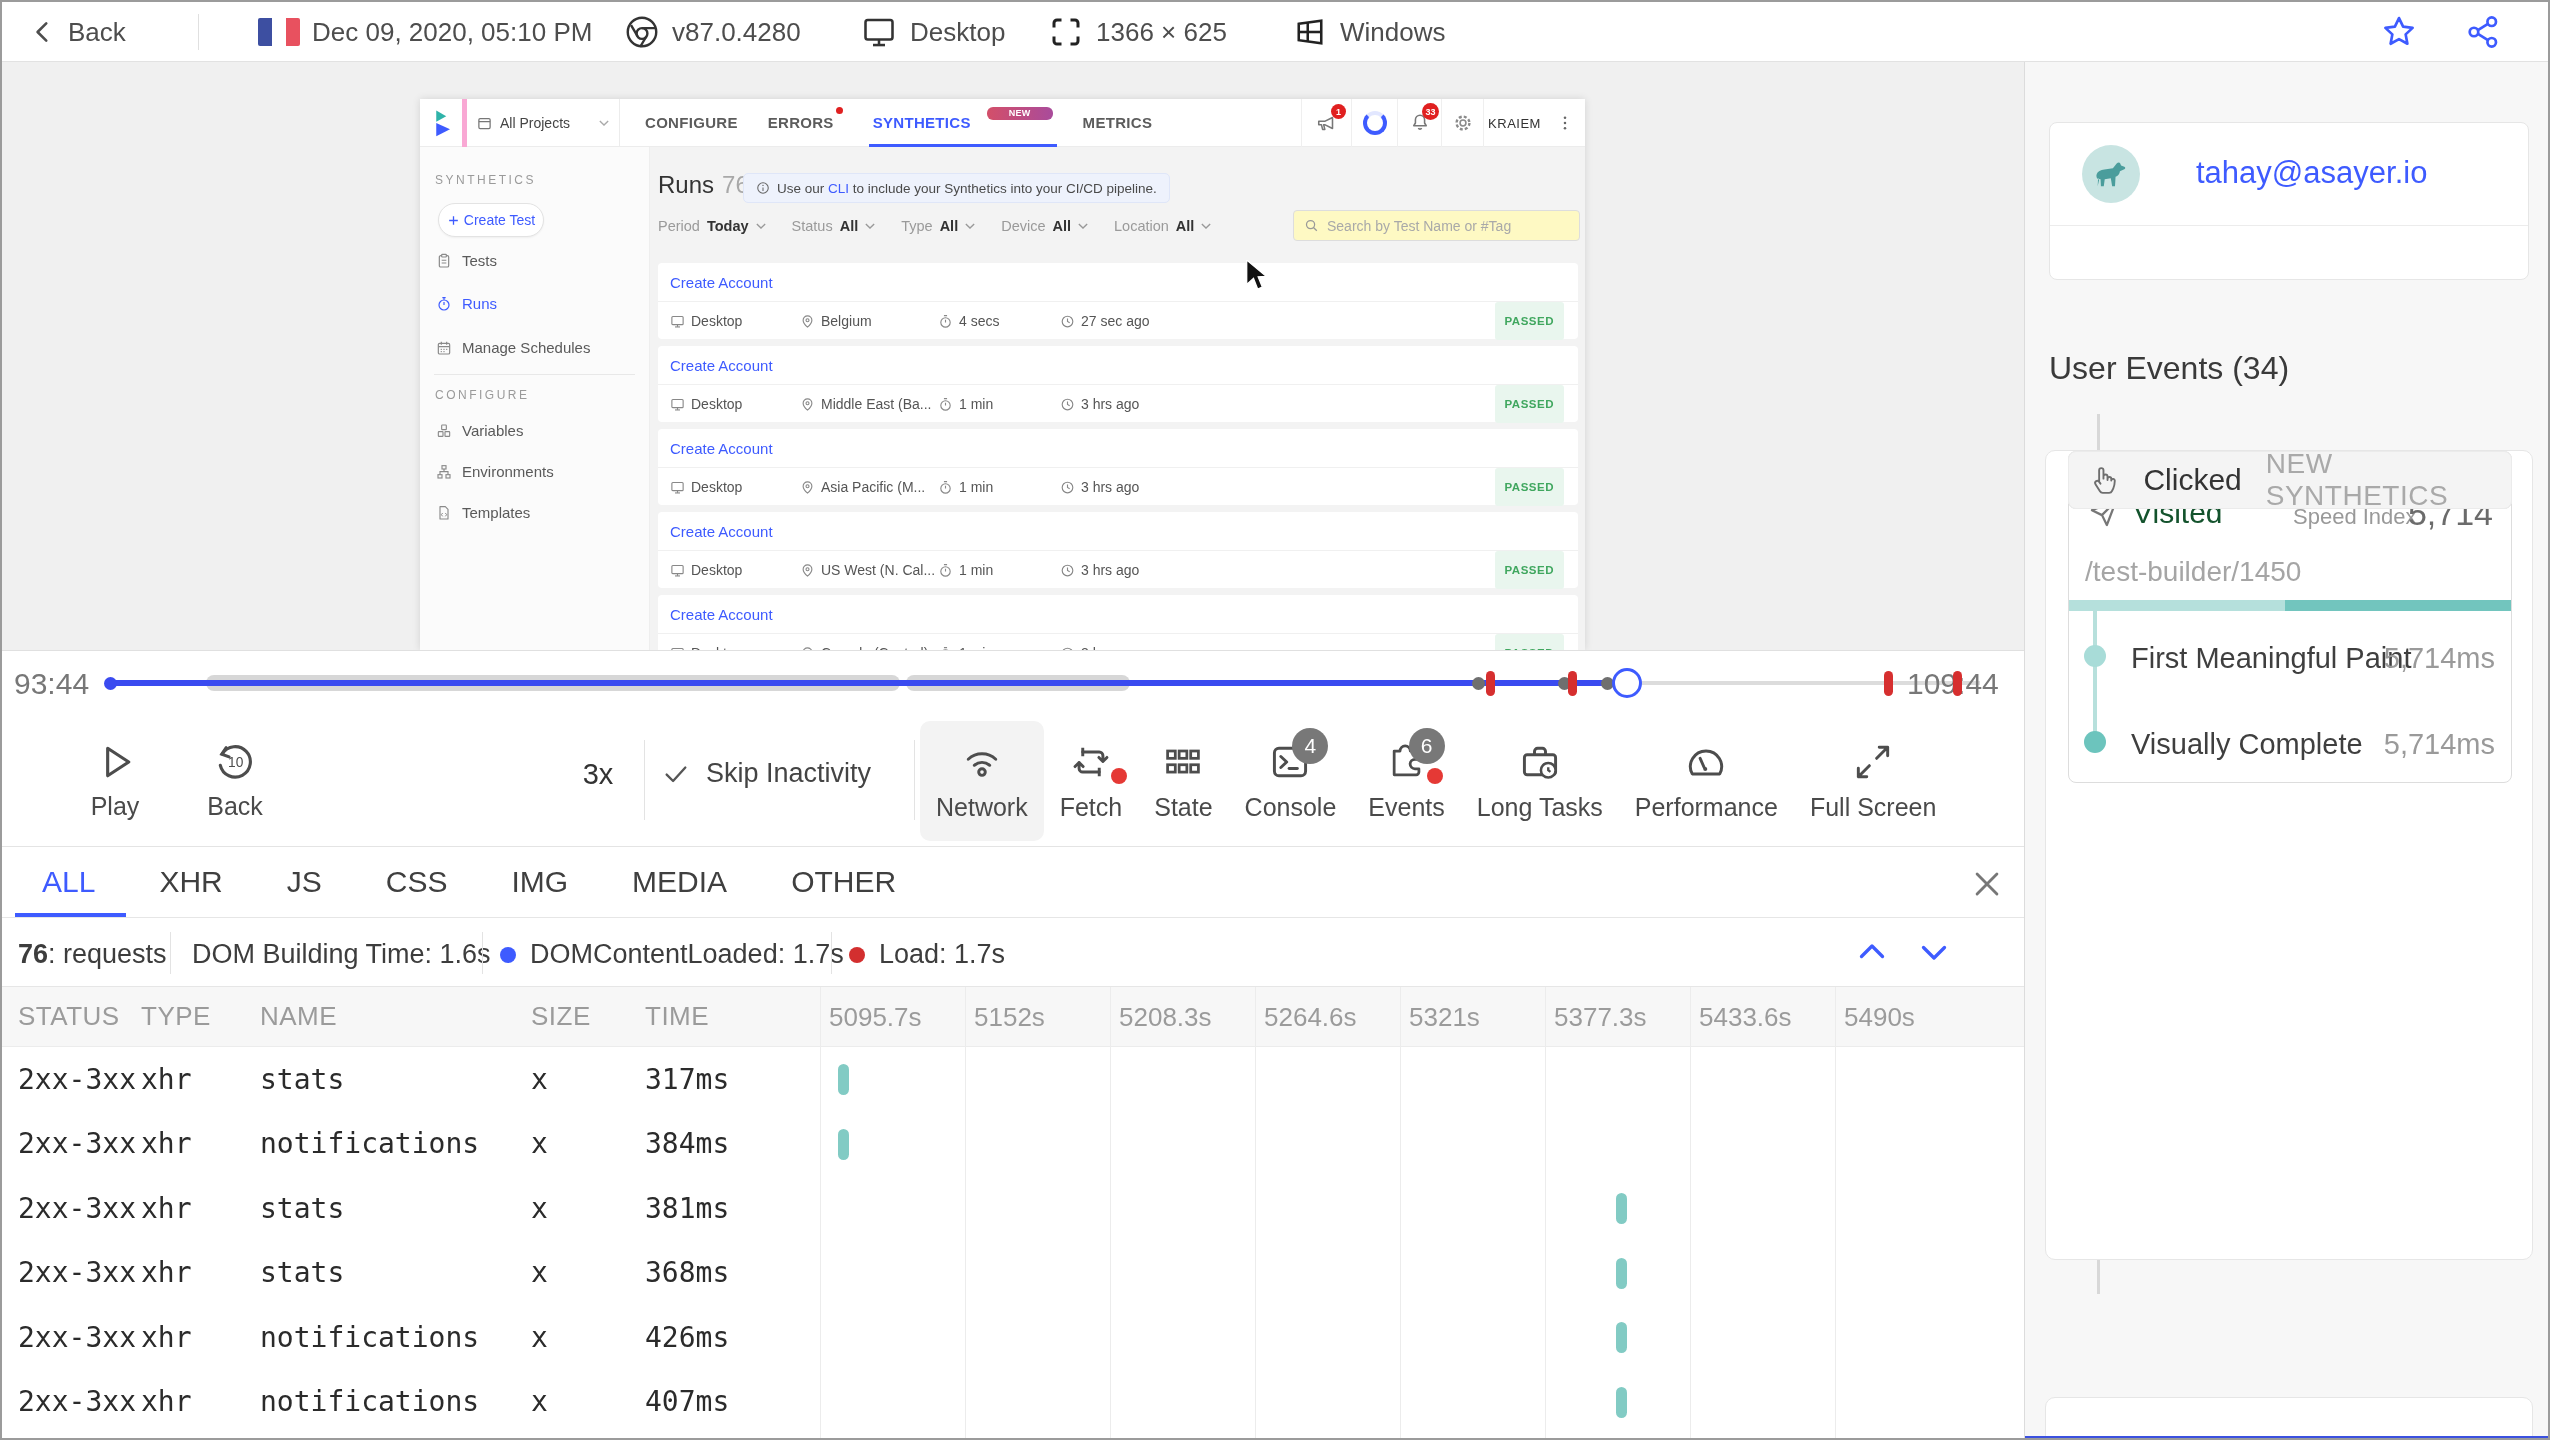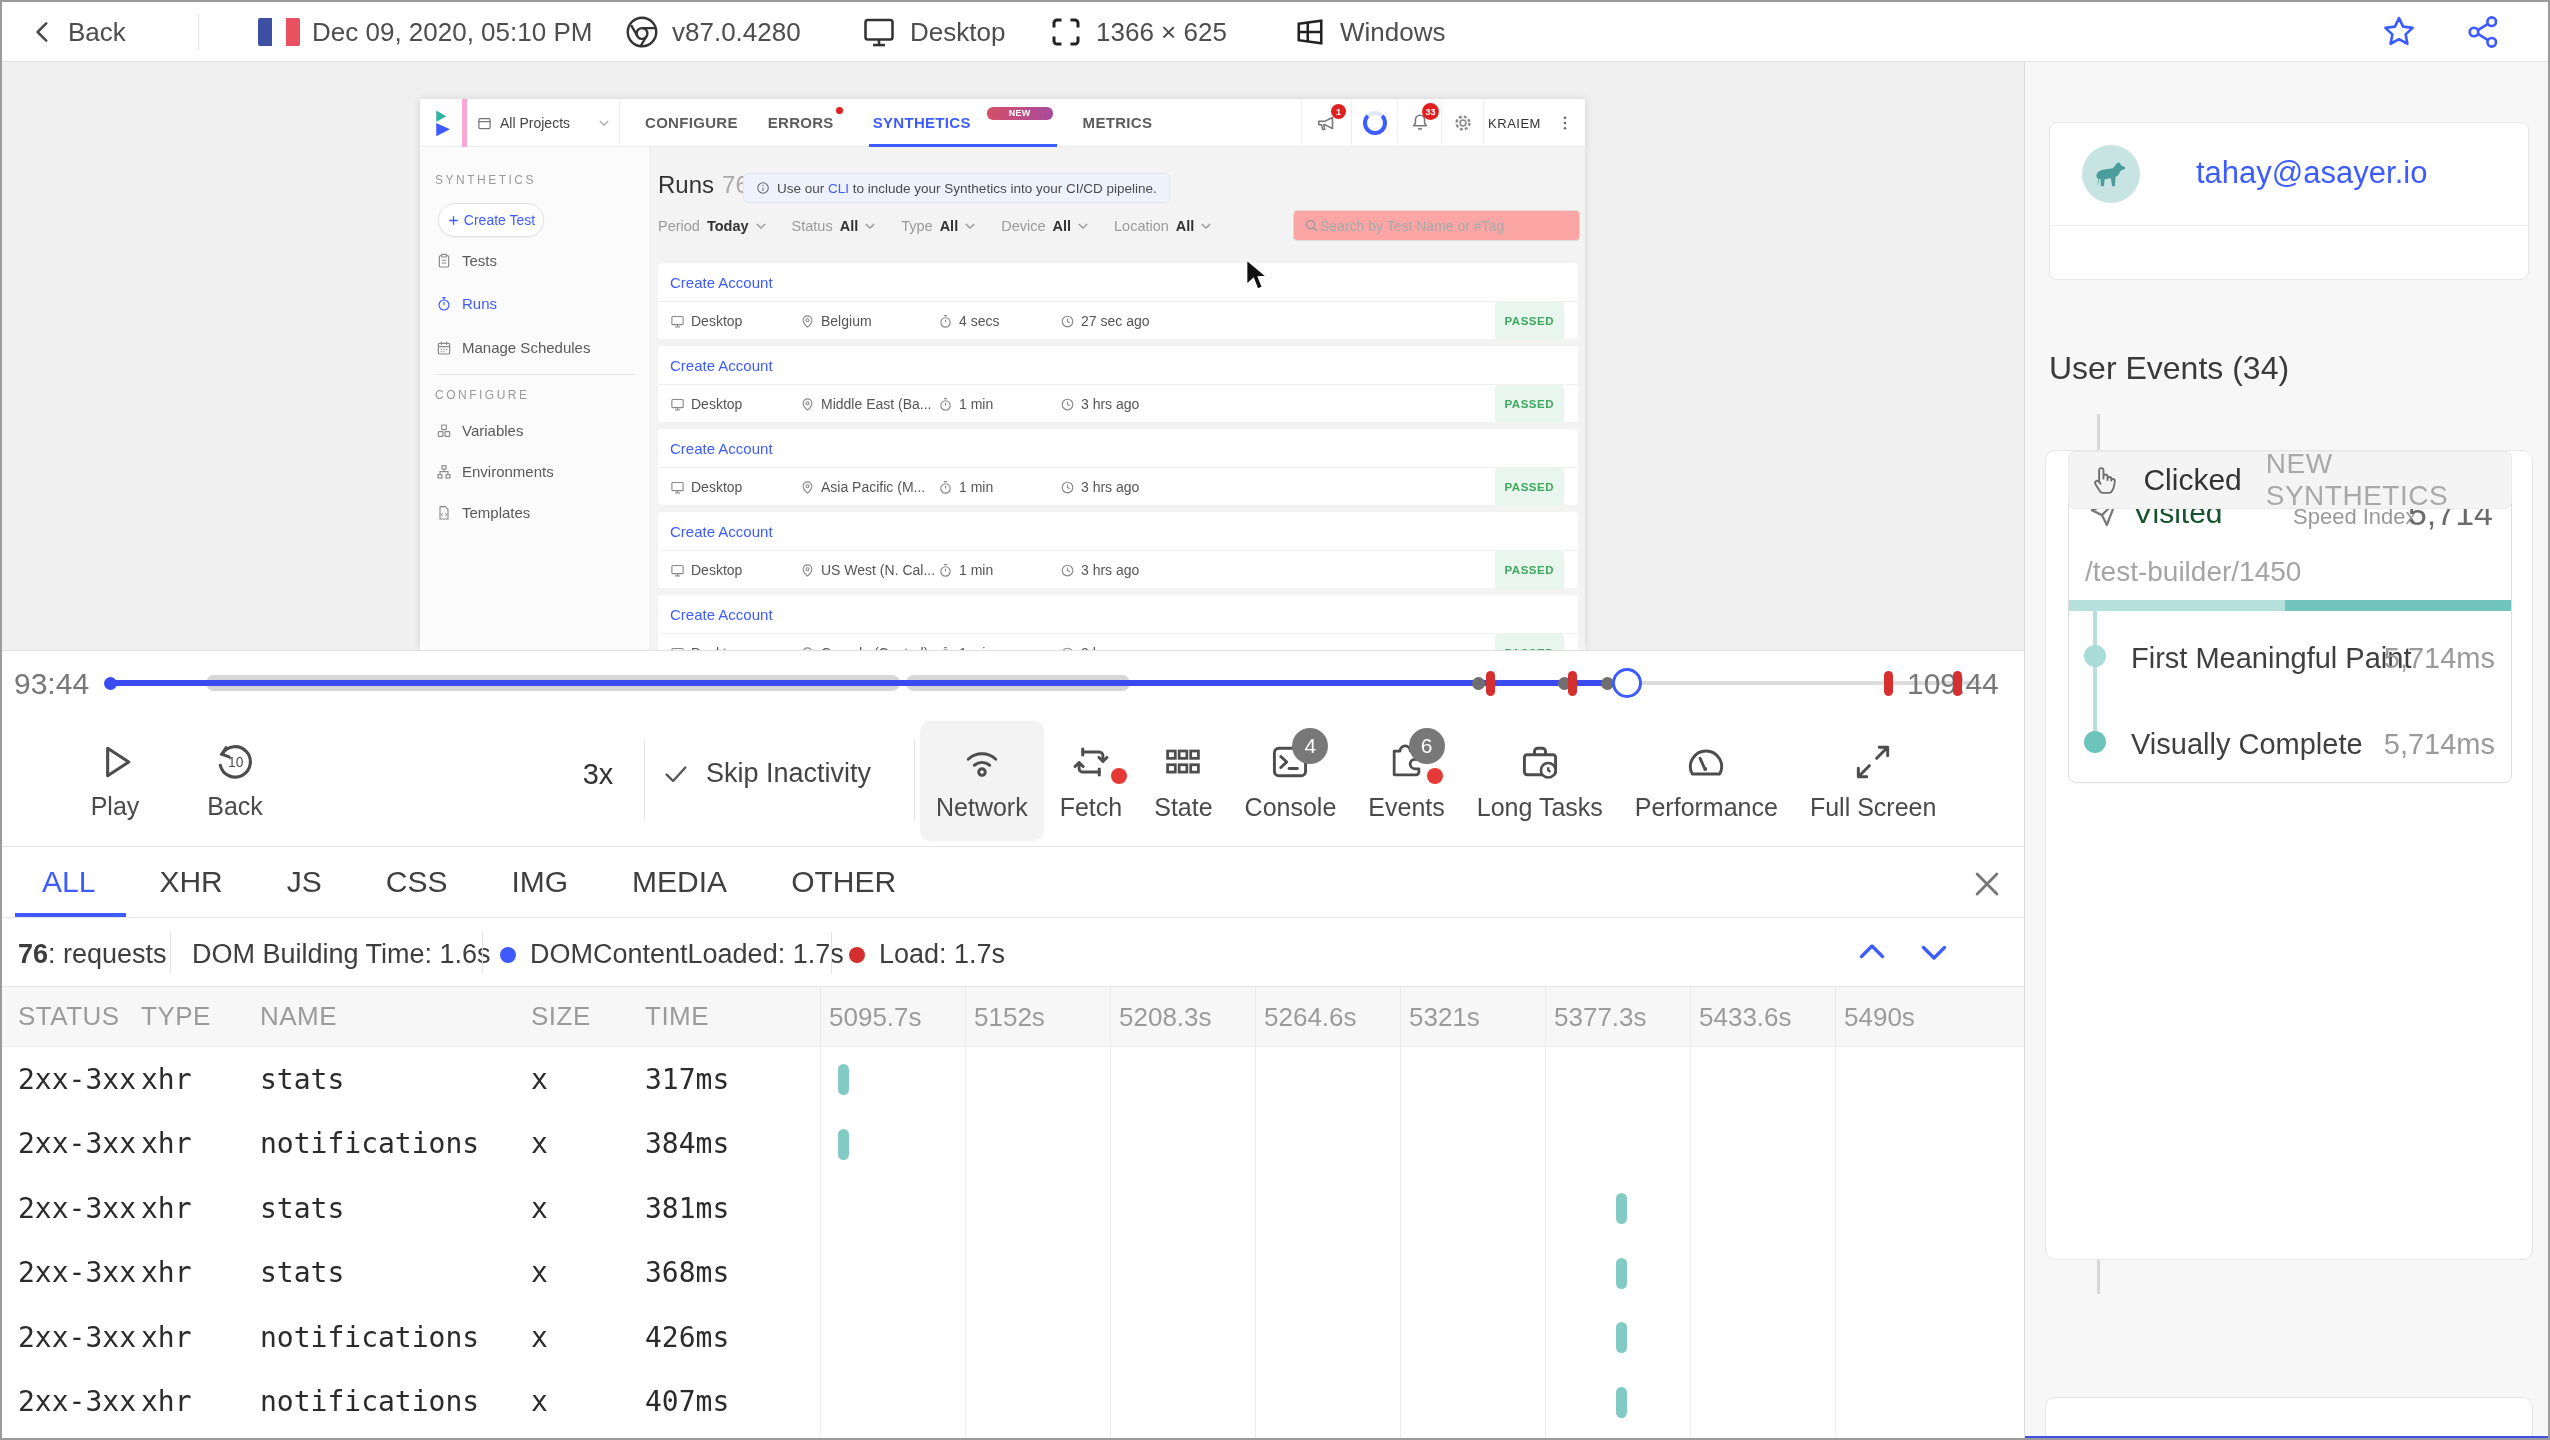--- a/index.html
+++ b/index.html
@@ -53,21 +53,21 @@
   
   #rp-main { position:absolute; left:230px; top:48px; width:935px; height:503px; background:#f3f3f3; }
   #rp-title { position:absolute; left:8px; top:24px; font-size:24px; color:#333; }
   #rp-title .cnt { color:#a8a8a8; margin-left:8px; }
   #rp-banner { position:absolute; left:93px; top:26px; height:30px; background:#eef2fc; border:1px solid #dfe6f8; border-radius:5px; display:flex; align-items:center; gap:7px; padding:0 12px; font-size:13.5px; color:#4a4a4a; white-space:nowrap; }
   #rp-banner .cli { color:#3e5bff; }
   #rp-filters { position:absolute; left:8px; top:67px; height:24px; display:flex; gap:26px; align-items:center; }
   .flt { display:flex; gap:7px; align-items:center; font-size:14.5px; }
   .flt .fl { color:#9a9a9a; } .flt .fv { color:#333; font-weight:700; }
   .chev { width:10px; height:6px; }
-  #rp-search { position:absolute; left:643px; top:63px; width:287px; height:31px; background:#fca5a5; border:1px solid #ddd; border-radius:4px; display:flex; align-items:center; gap:1px; padding:0 10px; }
+  #rp-search { position:absolute; left:643px; top:63px; width:287px; height:31px; background:#fef9c3; border:1px solid #ddd; border-radius:4px; display:flex; align-items:center; gap:8px; padding:0 10px; }
   #rp-search input { border:none; outline:none; font-size:14px; color:#444; width:230px; background:transparent; font-family:"Liberation Sans",sans-serif; }
   #rp-search input::placeholder { color:#a9a9a9; }
 
   #run-cards { position:absolute; left:8px; top:116px; width:920px; }
   .run-card { position:relative; height:76px; background:#fff; border-radius:4px; margin-bottom:7px; }
   .rc-name { position:absolute; left:12px; top:0; height:38px; line-height:40px; color:#3e5bff; font-size:15px; cursor:pointer; }
   .rc-row { position:absolute; left:0; right:0; top:38px; height:38px; border-top:1px solid #f0f0f0; font-size:14px; color:#555; }
   .rc-row > span { position:absolute; top:0; height:38px; display:flex; align-items:center; gap:6px; }
   .rc-dev { left:12px; } .rc-loc { left:142px; } .rc-dur { left:280px; } .rc-ago { left:402px; }
   .rc-badge { position:absolute; right:14px; top:7px; height:24px; padding:0 10px; background:#e9f6ee; color:#40a75f; font-size:11.5px; font-weight:700; letter-spacing:.5px; border-radius:3px; display:flex; align-items:center; }

